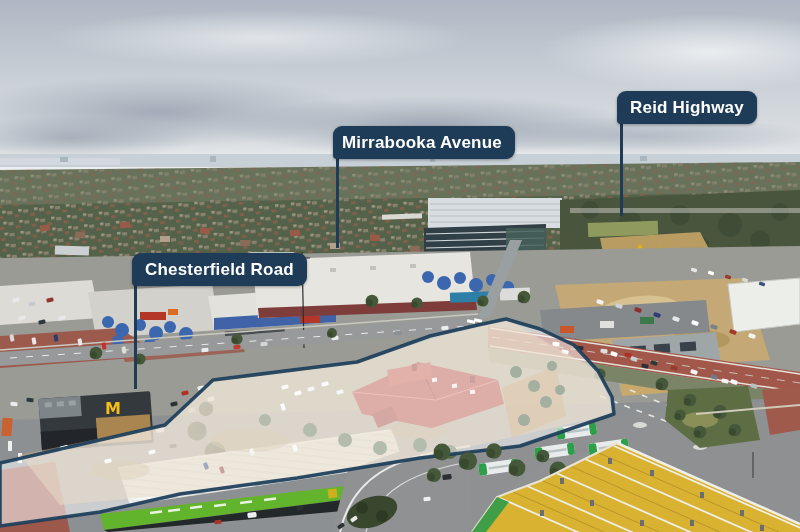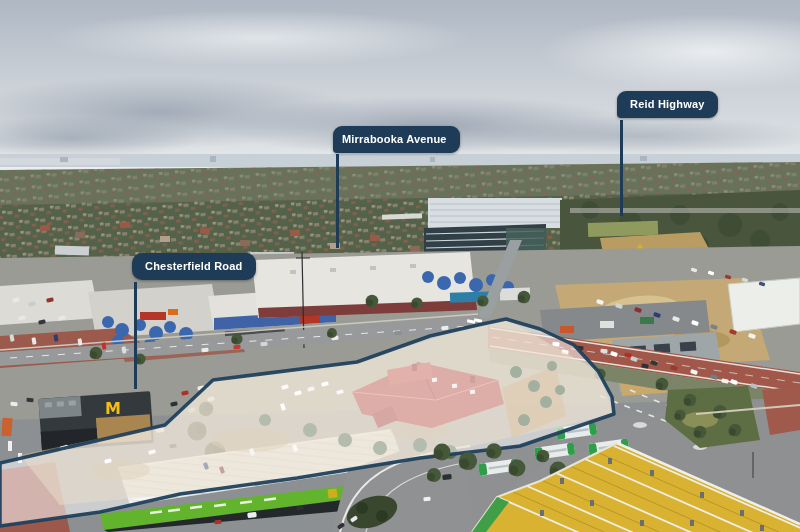--- a/index.html
+++ b/index.html
@@ -1,21 +1,21 @@
 <!DOCTYPE html>
 <html><head>
 <meta charset="utf-8">
 <style>
   html,body{margin:0;padding:0;background:#1a1d20;}
   .stage{position:relative;width:800px;height:532px;overflow:hidden;background:#c4cad2;
          font-family:"Liberation Sans",sans-serif;}
   .stage svg{position:absolute;left:0;top:0;display:block;}
   .leader{position:absolute;width:3px;background:#1e3c57;z-index:4;}
   .tag{position:absolute;z-index:5;background:#1e3c57;color:#fff;
-       font-size:11px;font-weight:600;line-height:1;letter-spacing:.2px;
+       font-size:17px;font-weight:600;line-height:1;letter-spacing:.2px;
        padding:8px 13px;border-radius:9px 9px 9px 4px;
        box-shadow:0 1px 3px rgba(0,0,0,.35);white-space:nowrap;}
 </style>
 </head>
 <body>
 
 <div class="stage">
 <svg width="800" height="532" viewBox="0 0 800 532">
   <defs>
     <linearGradient id="gSky" x1="0" y1="0" x2="0" y2="1">
@@ -493,16 +493,16 @@
 <div class="leader" style="left:620px;top:120px;height:96px;"></div>
 <div class="leader" style="left:336px;top:154px;height:94px;"></div>
 <div class="leader" style="left:134px;top:282px;height:107px;"></div>
 
 <div class="tag" style="left:617px;top:91px;">
   <span>Reid Highway</span>
 </div>
 <div class="tag" style="left:333px;top:126px;padding-left:9px;">
   <span>Mirrabooka Avenue</span>
 </div>
-<div class="tag" style="left:132px;top:253px;border-radius:10px;">
+<div class="tag" style="left:132px;top:253px;">
   <span>Chesterfield Road</span>
 </div>
 </div>
 
 </body></html>

